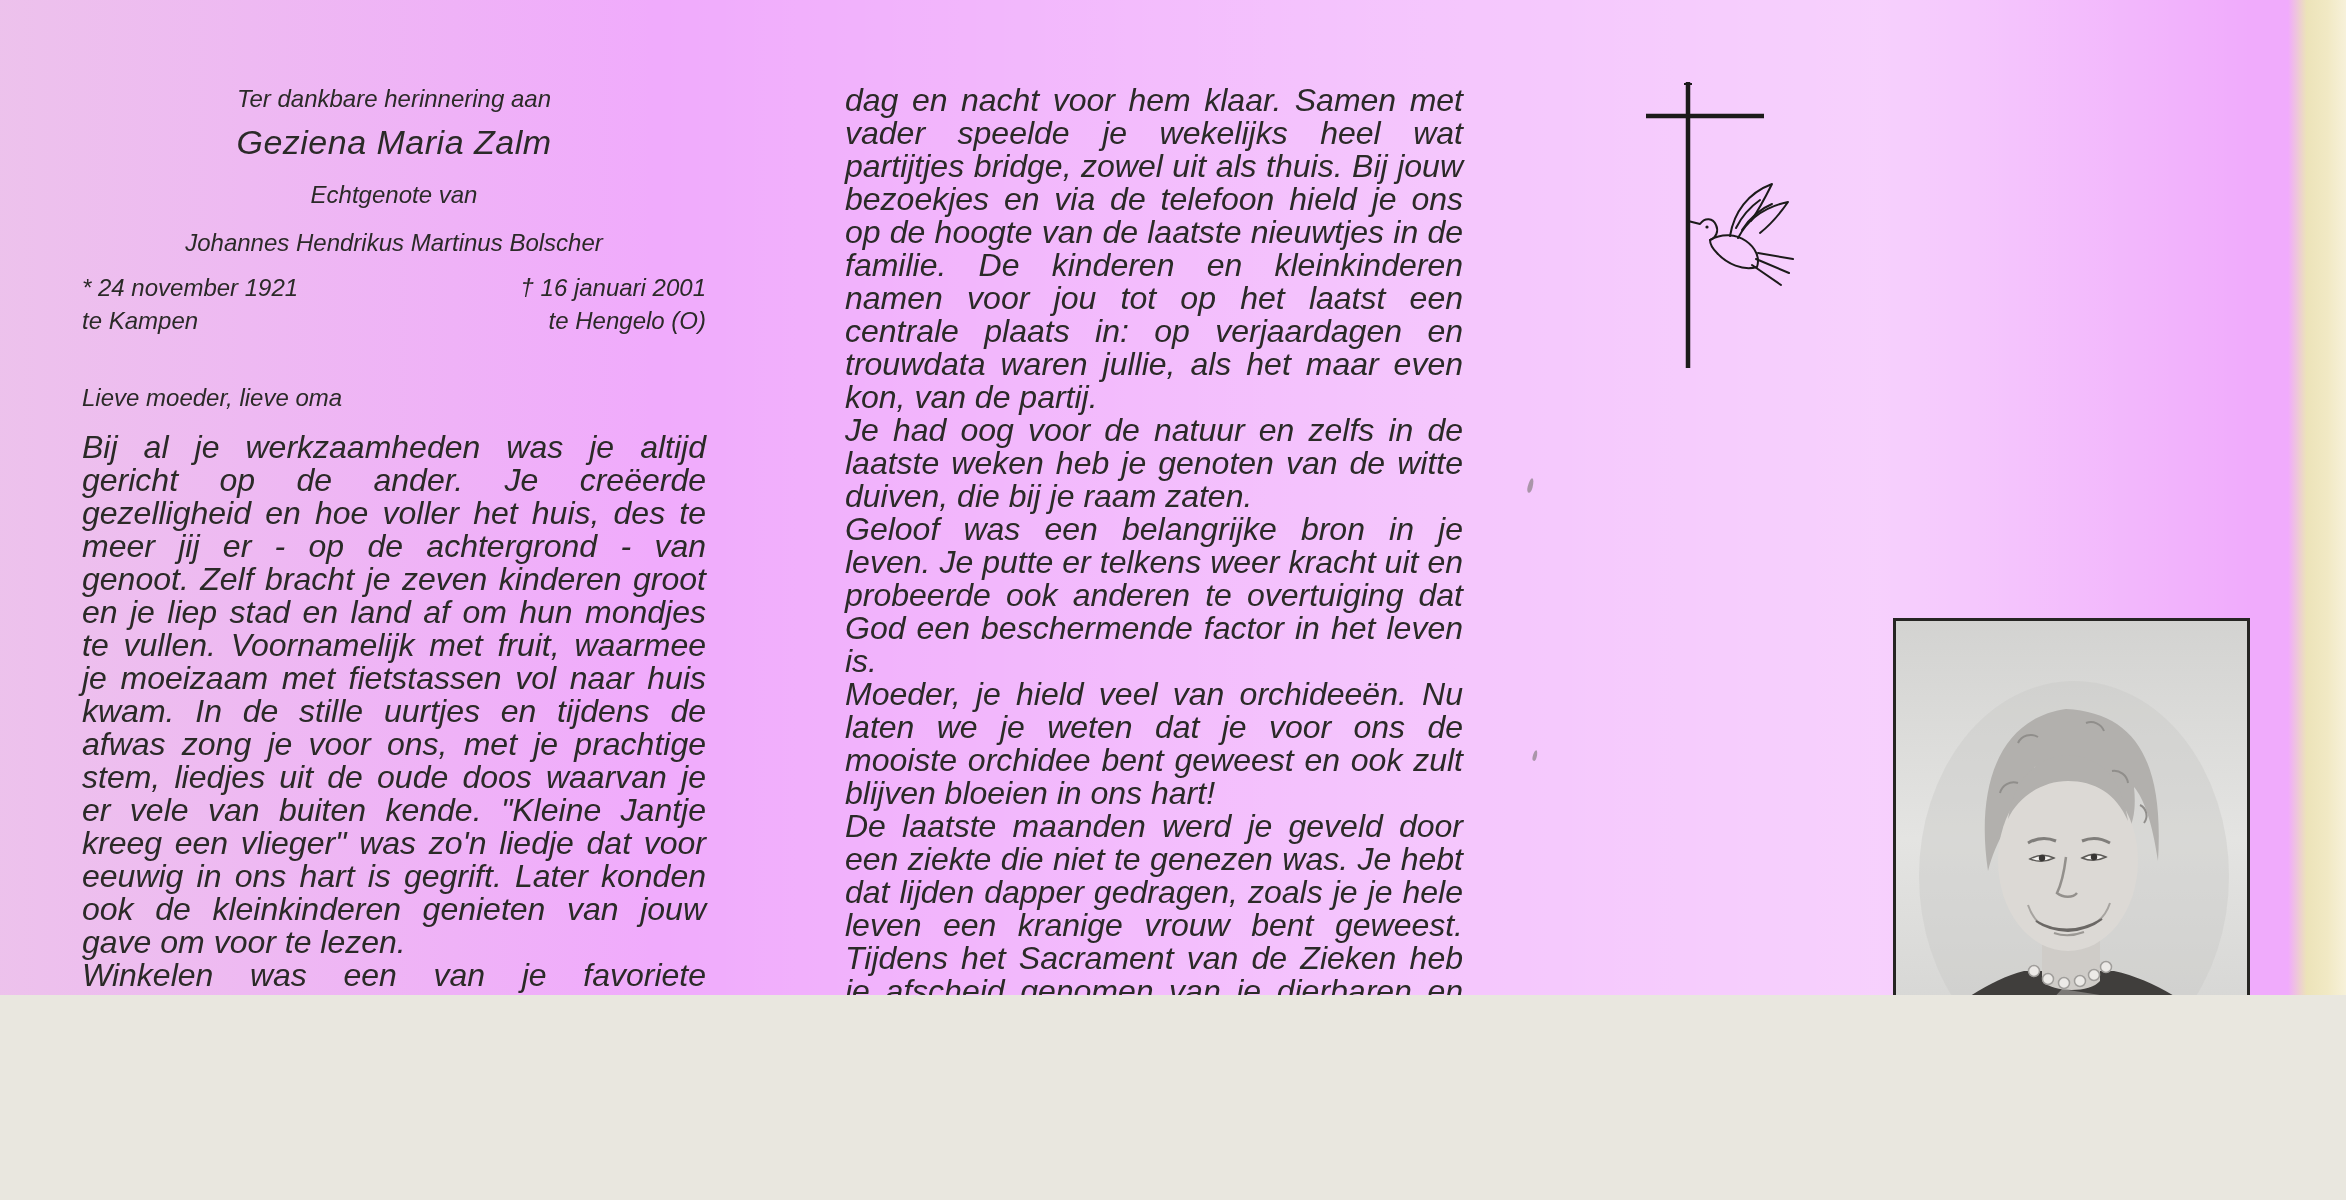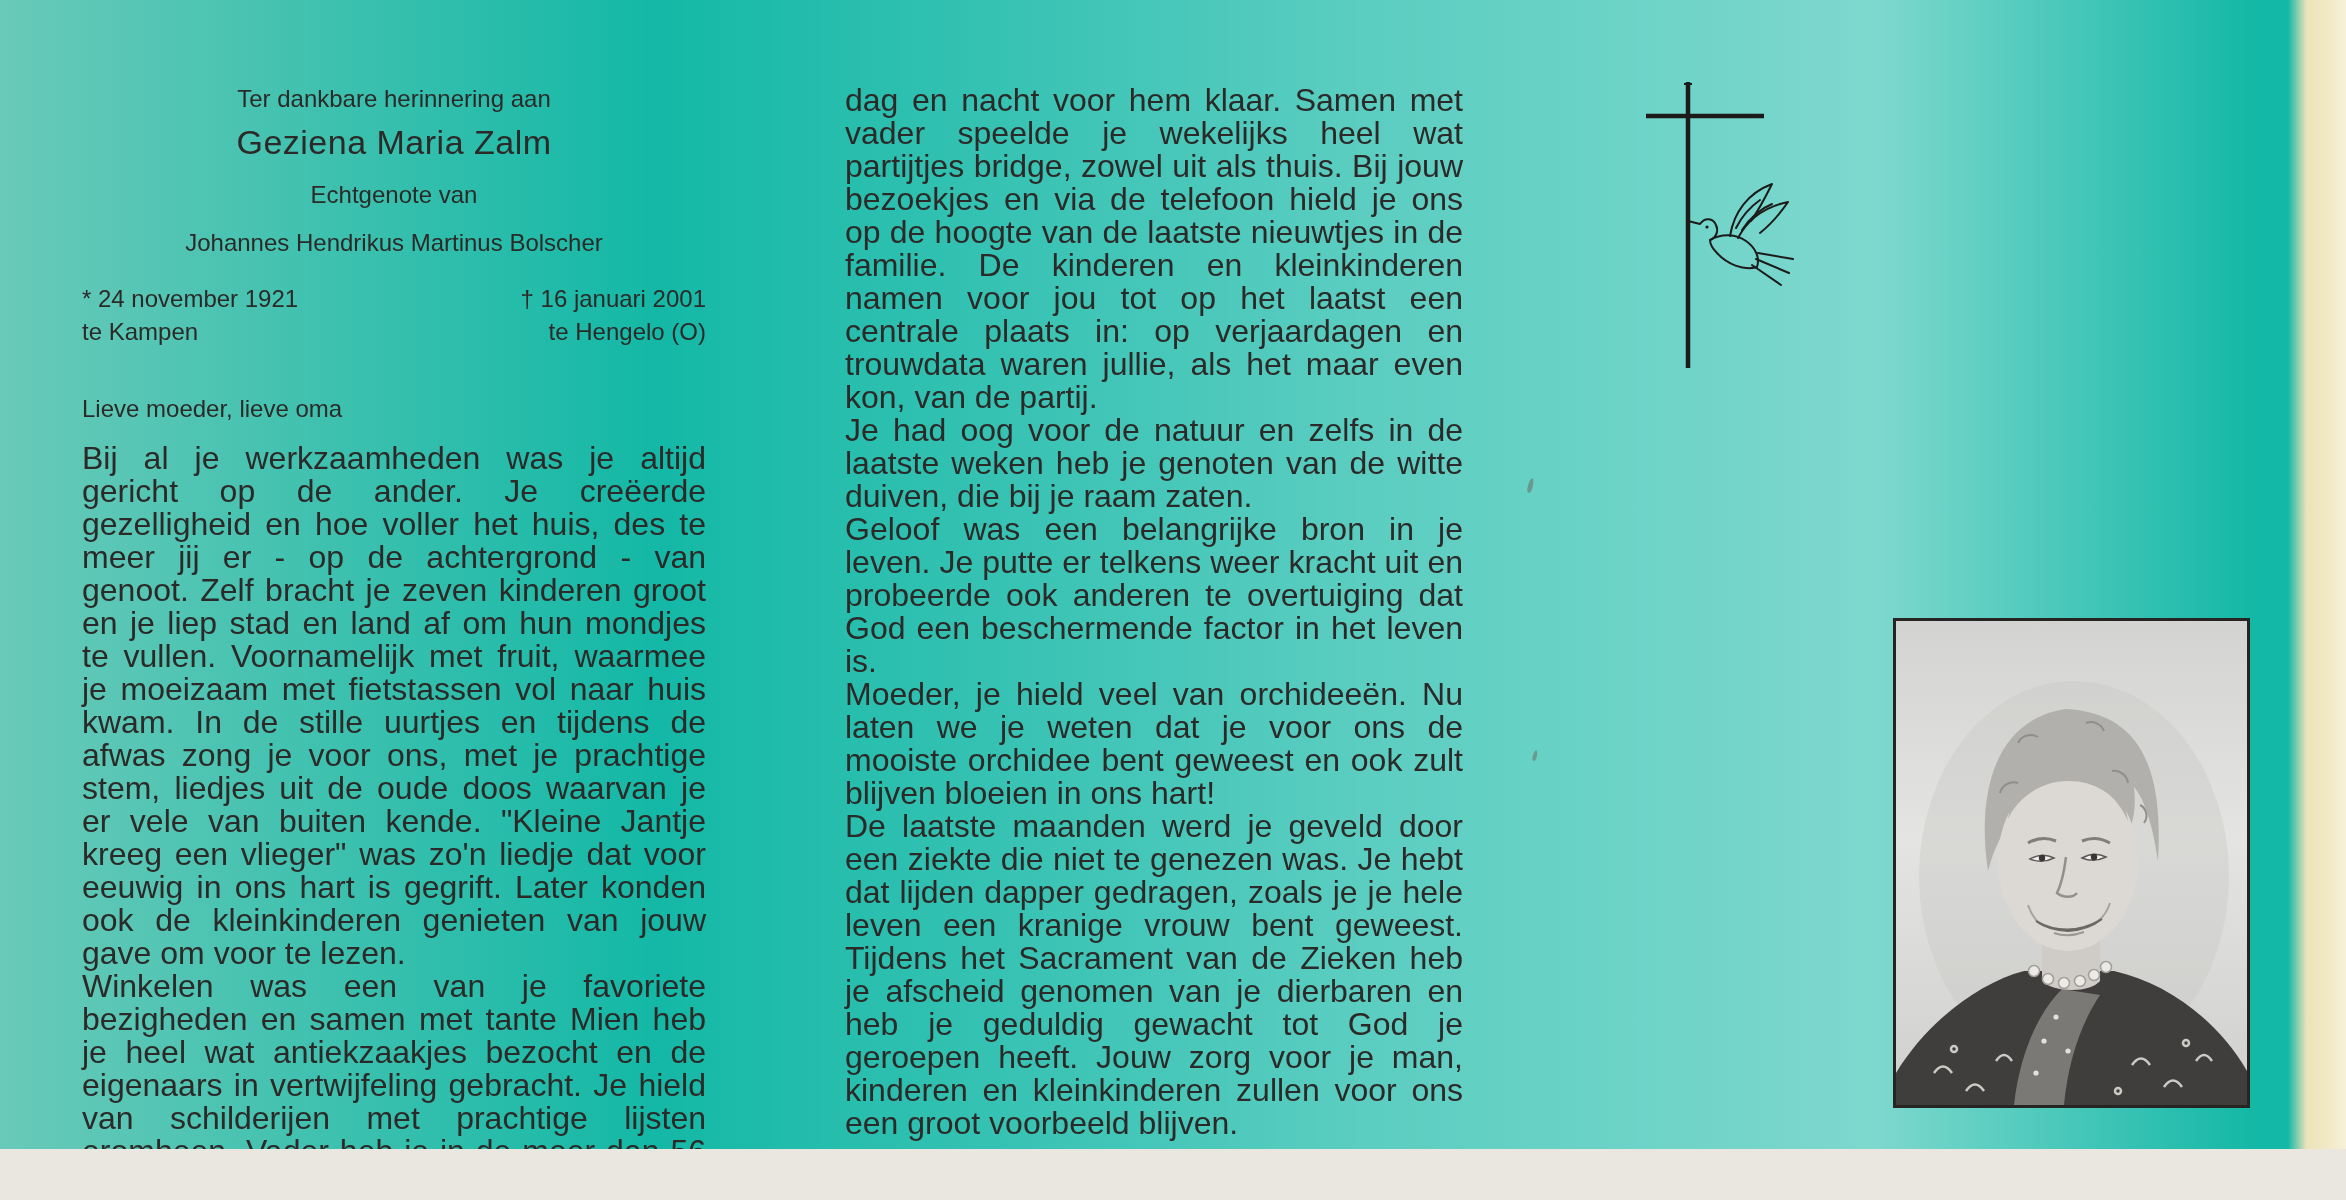--- a/index.html
+++ b/index.html
@@ -4,24 +4,25 @@
 <style>
   * { box-sizing: border-box; }
   html, body { margin: 0; padding: 0; }
   body {
     width: 2346px; height: 1200px;
     font-family: "Liberation Sans", "DejaVu Sans", sans-serif;
     background: #e9e7df;
   }
   .page {
     position: relative;
-    width: 2346px; height: 1149px;
-    background: #14b8a6;
+    width: 2346px; height: 995px;
+    background: #f0abfc;
     color: #2b2a28;
     overflow: hidden;
+    font-style: italic;
   }
   .paper-tint {
     position: absolute; inset: 0; pointer-events: none;
     background: linear-gradient(90deg,
       rgba(232,228,212,0.40) 0%,
       rgba(255,255,255,0.00) 28%,
       rgba(255,255,255,0.30) 58%,
       rgba(255,255,255,0.45) 80%,
       rgba(255,255,255,0.00) 96%);
   }
@@ -33,21 +34,21 @@
   }
   .col { position: absolute; top: 84px; }
   .col-left { left: 82px; width: 624px; }
   .col-mid  { left: 845px; width: 618px; }
 
   .head { text-align: center; }
   .dedication   { font-size: 24px; line-height: 30px; margin-bottom: 8px; }
   .name         { font-size: 34px; line-height: 40px; font-weight: 400;
                   letter-spacing: 0.5px; margin: 0 0 18px 0; }
   .spouse-label { font-size: 24px; line-height: 30px; margin-bottom: 18px; }
-  .spouse-name  { font-size: 24px; line-height: 30px; margin-bottom: 24px; }
+  .spouse-name  { font-size: 24px; line-height: 30px; margin-bottom: 13px; }
 
   .dates { display: flex; justify-content: space-between;
            font-size: 24px; line-height: 33px; margin-bottom: 44px; }
   .dates .death { text-align: right; }
 
   .salutation { font-size: 24px; line-height: 33px; margin-bottom: 17px; }
 
   .body-p {
     margin: 0;
     font-size: 32px; line-height: 33px;

